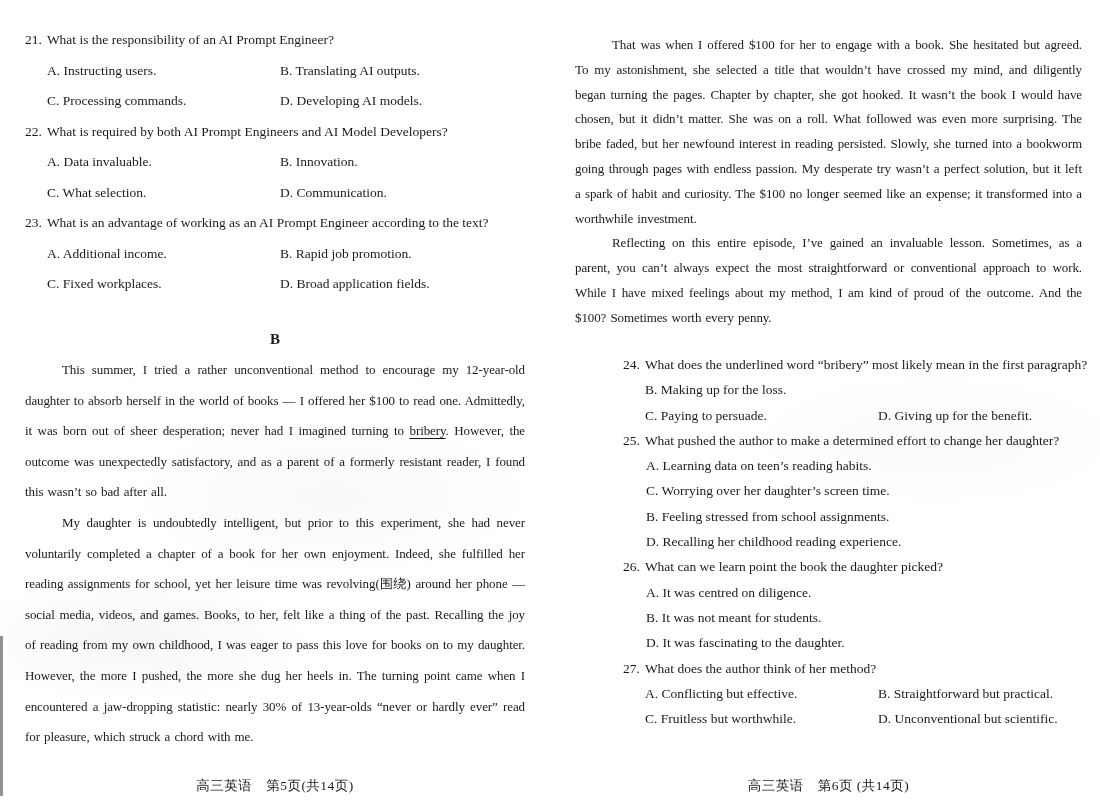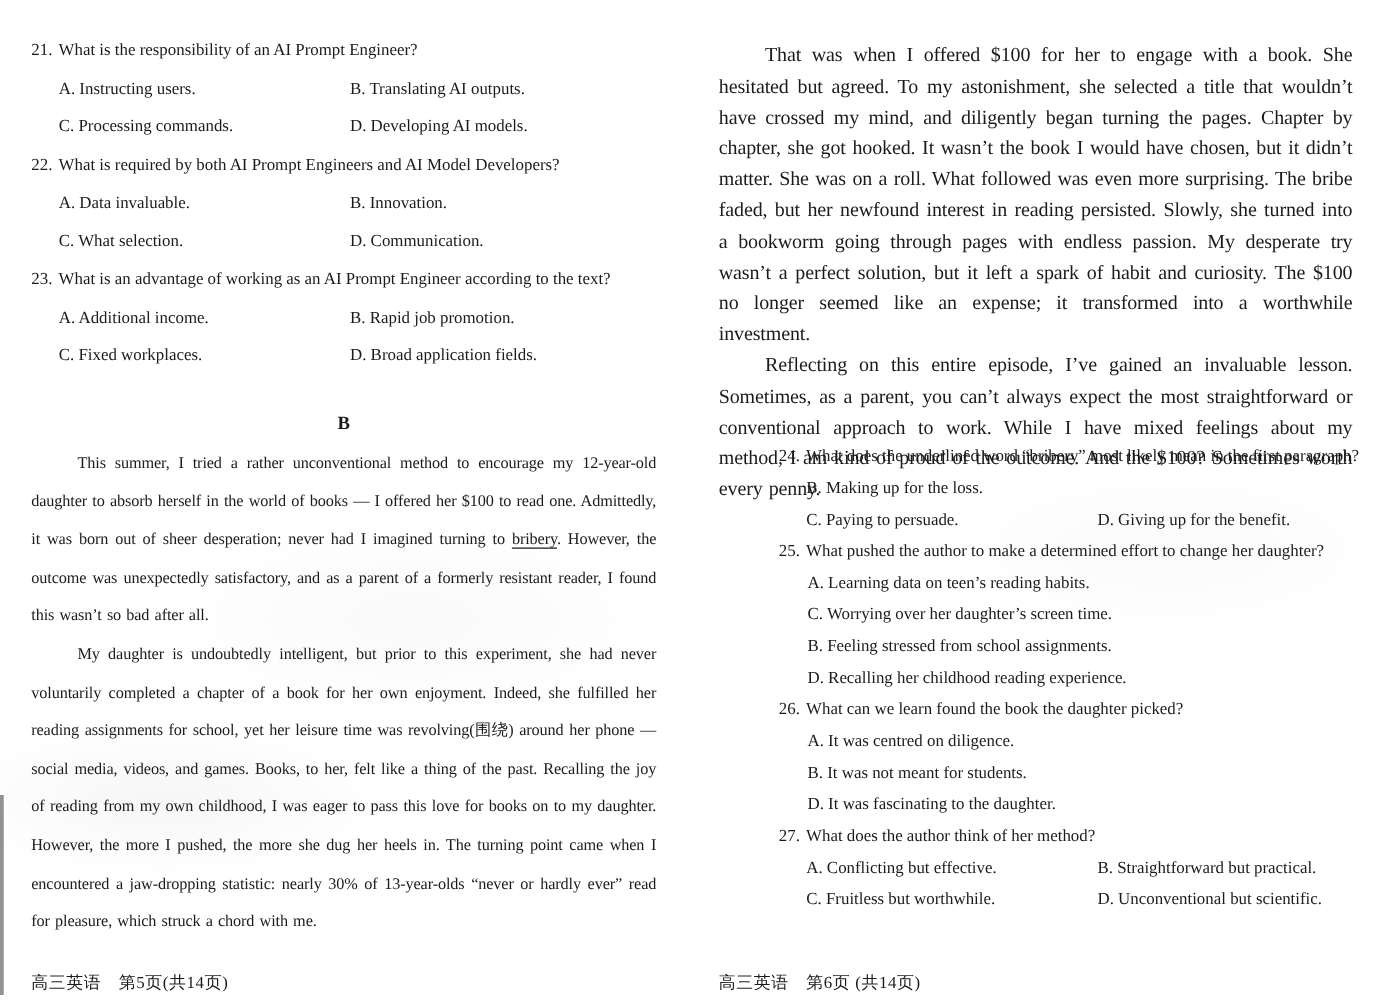--- a/index.html
+++ b/index.html
@@ -66,31 +66,31 @@
   
   .passage { position: absolute; left: 0; width: 100%; text-align: justify; }
   .passage p {
     margin: 0;
     text-indent: 37px;
     letter-spacing: -0.1px;
     word-spacing: 1px;
   }
   .passage-left  { top: 355px; font-size: 13px; }
   .passage-left p  { line-height: 30.6px; }
-  .passage-right { top: 33px;  font-size: 16px; }
+  .passage-right { top: 33px;  font-size: 13px; }
   .passage-right p { line-height: 24.8px; }
   .u { text-decoration: underline; text-underline-offset: 3px; }
 
   
   .footer {
     position: absolute;
     top: 777px;
     left: 0;
     width: 100%;
-    text-align: left;
+    text-align: center;
     font-size: 13.5px;
     letter-spacing: 0.5px;
   }
 </style>
 </head>
 <body>
 
 <div class="sheet">
   <div class="scan-streak"></div>
 
@@ -167,21 +167,21 @@
 
       <div>
         <div class="qline"><span class="qnum">25.</span><span>What pushed the author to make a determined effort to change her daughter?</span></div>
         <div class="ostack-row">A. Learning data on teen’s reading habits.</div>
         <div class="ostack-row">C. Worrying over her daughter’s screen time.</div>
         <div class="ostack-row">B. Feeling stressed from school assignments.</div>
         <div class="ostack-row">D. Recalling her childhood reading experience.</div>
       </div>
 
       <div>
-        <div class="qline"><span class="qnum">26.</span><span>What can we learn found the book the daughter picked?</span></div>
+        <div class="qline"><span class="qnum">26.</span><span>What can we learn point the book the daughter picked?</span></div>
         <div class="ostack-row">A. It was centred on diligence.</div>
         <div class="ostack-row">B. It was not meant for students.</div>
         <div class="ostack-row">D. It was fascinating to the daughter.</div>
       </div>
 
       <div>
         <div class="qline"><span class="qnum">27.</span><span>What does the author think of her method?</span></div>
         <div class="orow">
           <span class="opt-first">A. Conflicting but effective.</span>
           <span>B. Straightforward but practical.</span>

